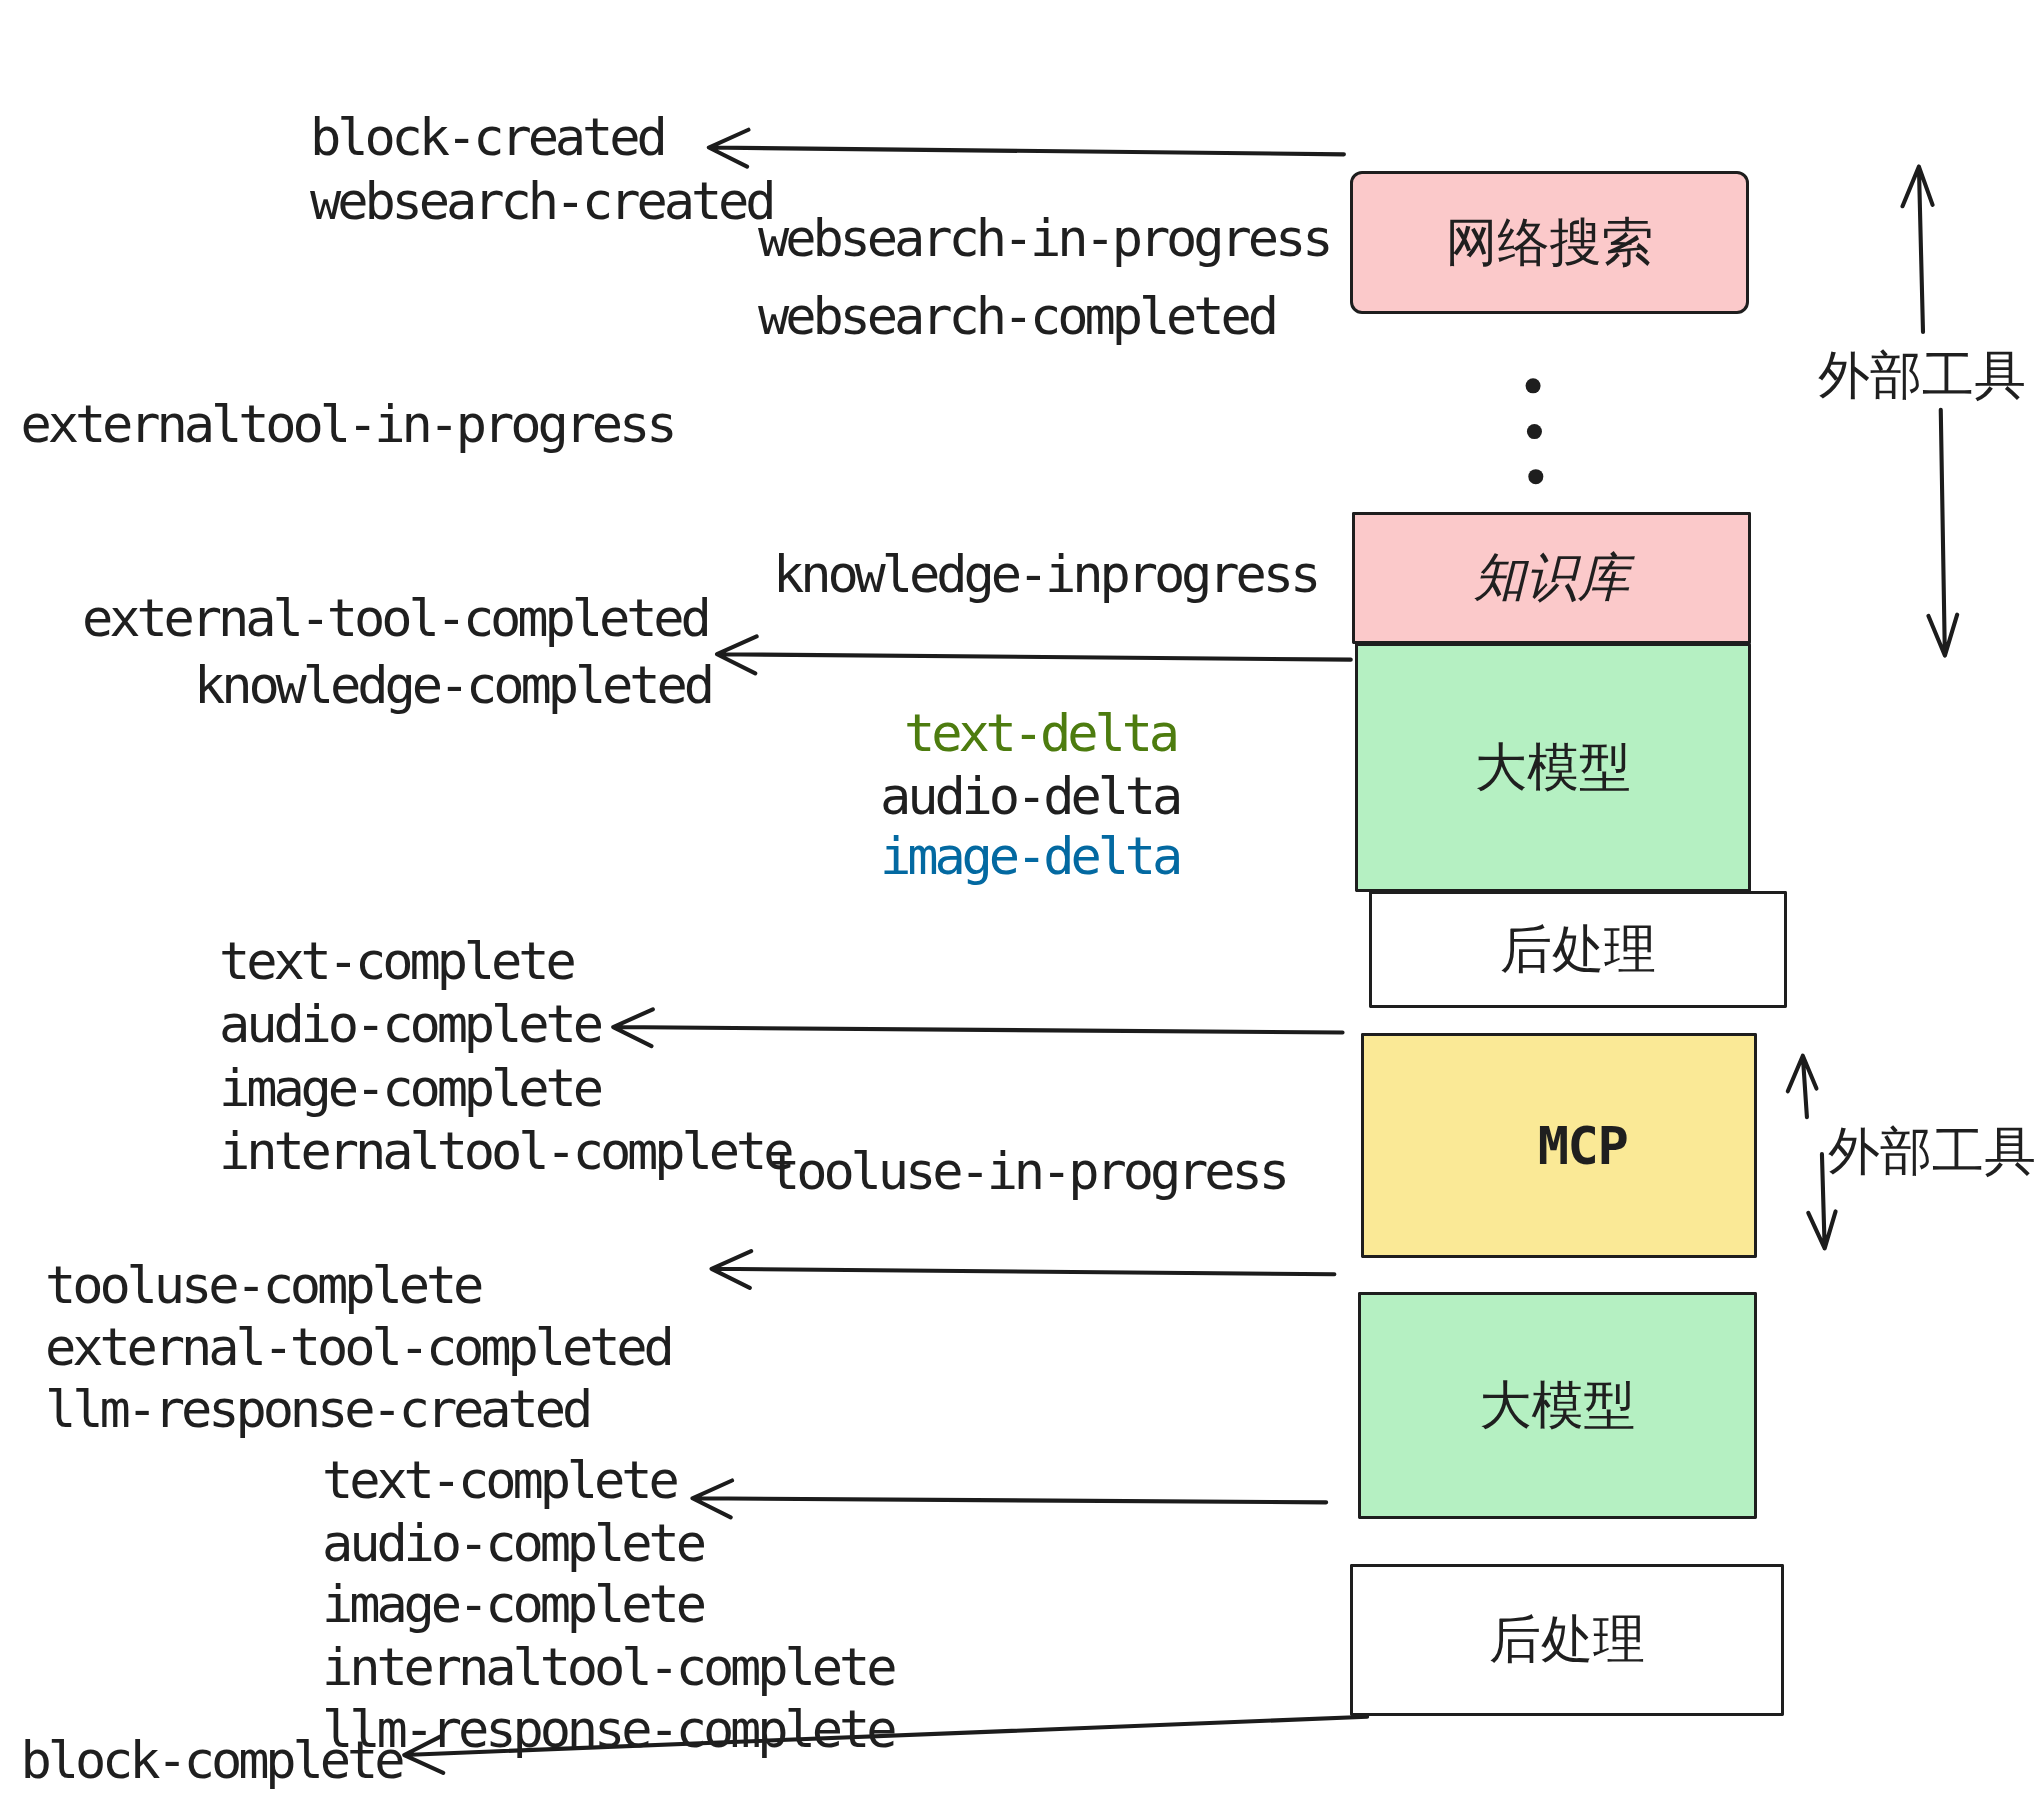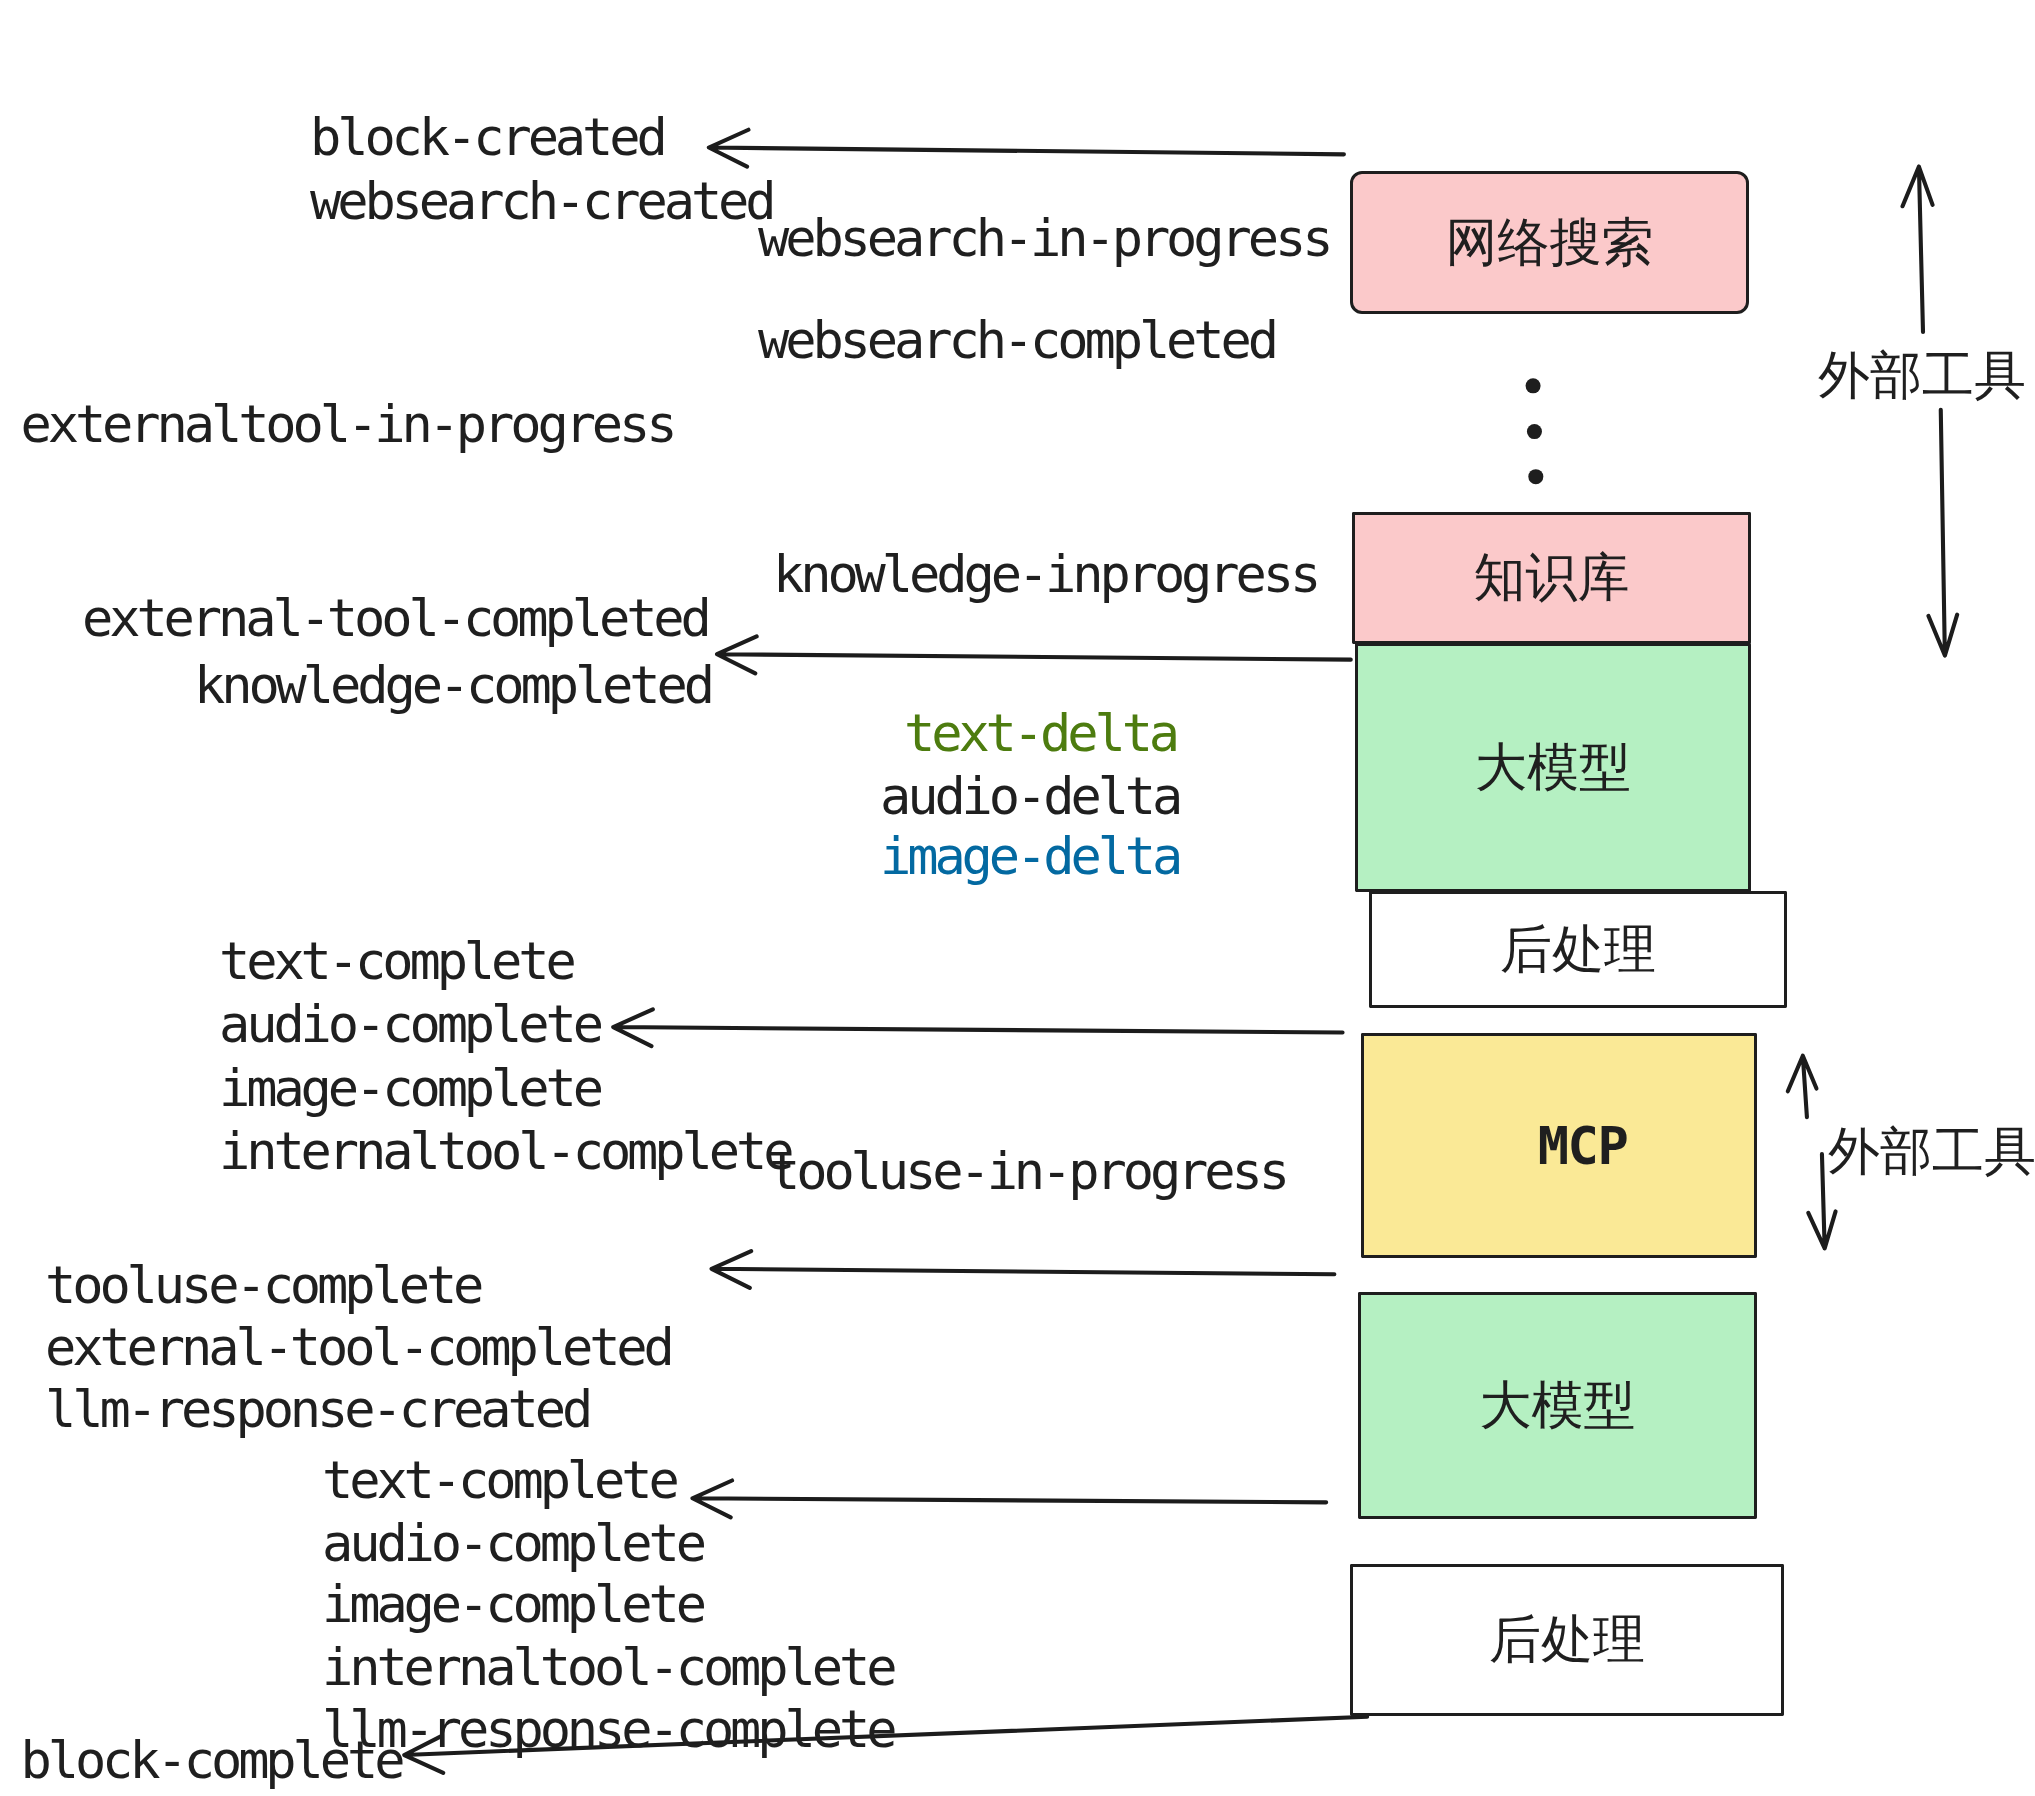--- a/index.html
+++ b/index.html
@@ -110,21 +110,21 @@
         <circle cx="2245" cy="565" r="11" class="ellipsis-dot"></circle>
         <circle cx="2247" cy="632" r="11" class="ellipsis-dot"></circle>
         <circle cx="2249" cy="698" r="11" class="ellipsis-dot"></circle>
       </g>
   </svg>
 
   <div id="boxes">
       <div class="flow-box" style="left: 1350px; top: 171px; width: 399px; height: 143px; background: rgb(251, 201, 202); border-color: rgb(30, 30, 30); border-radius: 12px;">
         <span class="box-label">网络搜索</span>
       </div>
-      <div class="flow-box" style="left: 1352px; top: 512px; width: 399px; height: 132px; background: rgb(251, 201, 202); border-color: rgb(30, 30, 30);">
+      <div class="flow-box" style="left: 1352px; top: 512px; width: 399px; height: 132px; background: rgb(251, 201, 202); border-color: rgb(30, 30, 30); font-style: italic;">
         <span class="box-label">知识库</span>
       </div>
       <div class="flow-box" style="left: 1355px; top: 643px; width: 396px; height: 249px; background: rgb(181, 240, 194); border-color: rgb(30, 30, 30);">
         <span class="box-label">大模型</span>
       </div>
       <div class="flow-box" style="left: 1369px; top: 891px; width: 418px; height: 117px; background: rgb(255, 255, 255); border-color: rgb(30, 30, 30);">
         <span class="box-label">后处理</span>
       </div>
       <div class="flow-box" style="left: 1361px; top: 1033px; width: 396px; height: 225px; background: rgb(250, 233, 150); border-color: rgb(30, 30, 30); padding-left: 47px;">
         <span class="box-label mono-label">MCP</span>
@@ -134,21 +134,21 @@
       </div>
       <div class="flow-box" style="left: 1350px; top: 1564px; width: 434px; height: 152px; background: rgb(255, 255, 255); border-color: rgb(30, 30, 30);">
         <span class="box-label">后处理</span>
       </div>
     </div>
 
   <div id="events">
       <div class="event-label" style="left: 310px; top: 105px; color: rgb(31, 31, 31);">block-created</div>
       <div class="event-label" style="left: 310px; top: 169px; color: rgb(31, 31, 31);">websearch-created</div>
       <div class="event-label" style="left: 758px; top: 206px; color: rgb(31, 31, 31);">websearch-in-progress</div>
-      <div class="event-label" style="left: 758px; top: 284px; color: rgb(31, 31, 31); margin-top: 24px;">websearch-completed</div>
+      <div class="event-label" style="left: 758px; top: 284px; color: rgb(31, 31, 31);">websearch-completed</div>
       <div class="event-label" style="left: 20.5px; top: 392px; color: rgb(31, 31, 31);">externaltool-in-progress</div>
       <div class="event-label" style="left: 773px; top: 542px; color: rgb(31, 31, 31);">knowledge-inprogress</div>
       <div class="event-label" style="left: 82px; top: 586px; color: rgb(31, 31, 31);">external-tool-completed</div>
       <div class="event-label" style="left: 194px; top: 653px; color: rgb(31, 31, 31);">knowledge-completed</div>
       <div class="event-label" style="left: 904px; top: 701px; color: #4d7c0f; text-align: center;">text-delta</div>
       <div class="event-label" style="left: 880px; top: 764px; color: rgb(31, 31, 31);">audio-delta</div>
       <div class="event-label" style="left: 880px; top: 824px; color: #0369a1;">image-delta</div>
       <div class="event-label" style="left: 219px; top: 929px; color: rgb(31, 31, 31);">text-complete</div>
       <div class="event-label" style="left: 219px; top: 992px; color: rgb(31, 31, 31);">audio-complete</div>
       <div class="event-label" style="left: 219px; top: 1056px; color: rgb(31, 31, 31);">image-complete</div>

